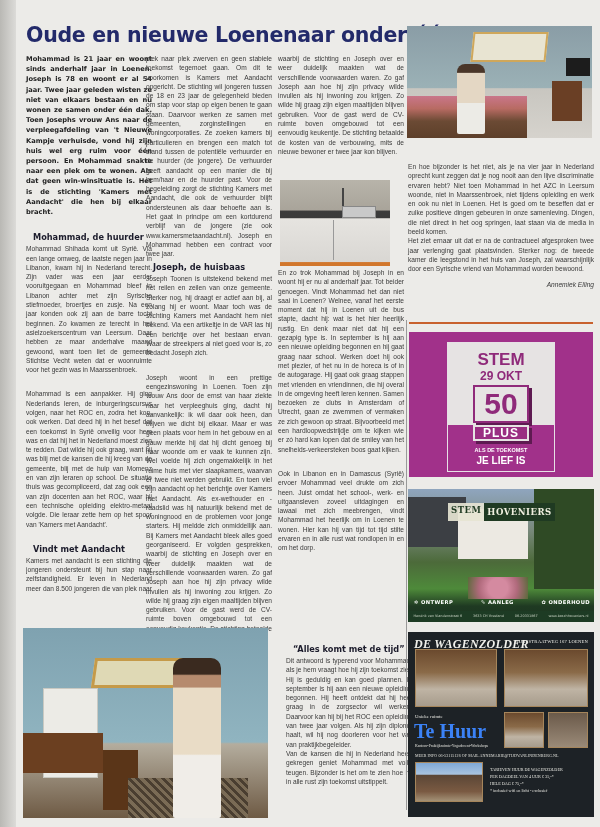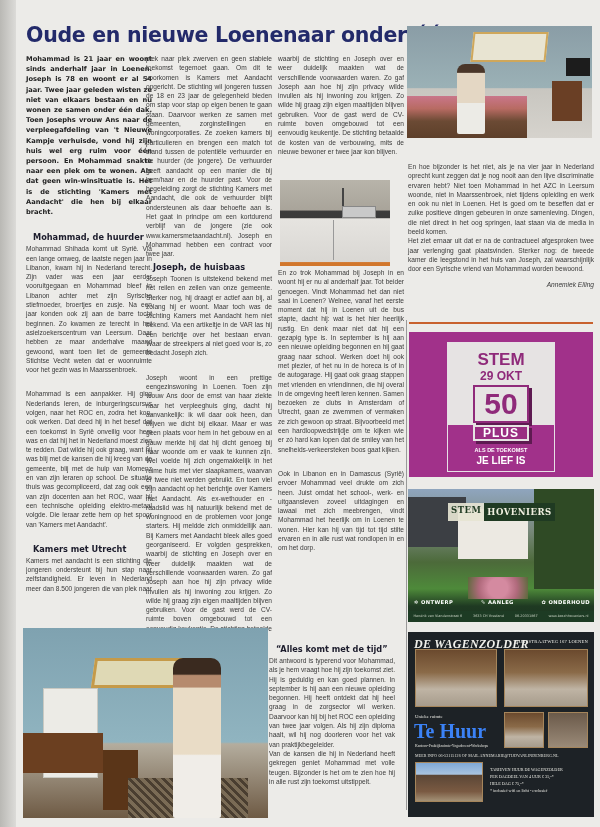--- a/index.html
+++ b/index.html
@@ -14,21 +14,21 @@
   .headline { position: absolute; left: 10px; top: 23px; font-family: "DejaVu Sans", sans-serif; font-weight: bold; font-size: 20.5px; color: #232a6a; letter-spacing: -0.3px; white-space: nowrap; }
   .col { position: absolute; font-family: "Liberation Sans", sans-serif; font-size: 6.6px; line-height: 9.3px; color: #3a3a3a; text-align: justify; }
   .col p { margin-bottom: 15px; }
   .col p.tight { margin-bottom: 0; }
   .lead { font-family: "DejaVu Sans", sans-serif; font-weight: bold; font-size: 6.7px; line-height: 10.2px; color: #222; }
   .subhead { font-family: "DejaVu Sans", sans-serif; font-weight: bold; font-size: 8.2px; line-height: 10px; color: #1c1c2c; margin: 4px 7px 2px; }
   .c1 { left: 10px; top: 54px; width: 126px; }
   .c2 { left: 130px; top: 54px; width: 126px; }
   .c3 { left: 262px; top: 54px; width: 126px; }
   .c3b { left: 262px; top: 268px; width: 126px; }
-  .c3c { left: 253px; top: 640px; width: 126px; }
+  .c3c { left: 270px; top: 640px; width: 126px; }
   .c4 { left: 392px; top: 162px; width: 186px; }
   .byline { text-align: right; font-style: italic; margin-top: 6px; }
   .rule-orange { position: absolute; left: 393px; top: 322px; width: 184px; height: 2px; background: #c8612e; }
   .vrule { position: absolute; left: 390px; top: 320px; width: 1px; height: 490px; background: #999; }
   .photo { position: absolute; overflow: hidden; }
   .photo-kitchen { left: 264px; top: 180px; width: 110px; height: 86px; background: linear-gradient(180deg,#b8b4aa 0%, #a9a49a 35%, #3c3c3c 36%, #3a3a3a 44%, #e6e4e0 45%, #d9d7d3 95%, #d2772c 96%); }
   .photo-kitchen .sink { position: absolute; left: 62px; top: 26px; width: 34px; height: 12px; background: #c9c9c9; border: 1px solid #888; }
   .photo-kitchen .tap { position: absolute; left: 62px; top: 8px; width: 2px; height: 20px; background: #444; }
   .photo-kitchen .door { position: absolute; left: 53px; top: 40px; width: 1px; height: 40px; background: #999; }
   .photo-bedroom { left: 391px; top: 26px; width: 185px; height: 112px; background: linear-gradient(180deg,#8a9da6 0%, #9bb1b6 55%, #c8c6c0 56%, #d6d3cd 100%); }
@@ -87,21 +87,21 @@
 <div class="page">
 
 
   <h1 class="headline">Oude en nieuwe Loenenaar onder één dak</h1>
 
   <div class="col c1">
     <p class="lead">Mohammad is 21 jaar en woont sinds anderhalf jaar in Loenen. Joseph is 78 en woont er al 54 jaar. Twee jaar geleden wisten ze niet van elkaars bestaan en nu wonen ze samen onder één dak. Toen Josephs vrouw Ans naar de verpleegafdeling van 't Nieuwe Kampje verhuisde, vond hij zijn huis wel erg ruim voor één persoon. En Mohammad snakte naar een plek om te wonen. Als dat geen win-winsituatie is. Het is de stichting 'Kamers met Aandacht' die hen bij elkaar bracht.</p>
     <div class="subhead">Mohammad, de huurder</div>
     <p>Mohammad Shihada komt uit Syrië. Via een lange omweg, de laatste negen jaar in Libanon, kwam hij in Nederland terecht. Zijn vader was een jaar eerder vooruitgegaan en Mohammad bleef in Libanon achter met zijn Syrische stiefmoeder, broertjes en zusje. Na een jaar konden ook zij aan de barre tocht beginnen. Zo kwamen ze terecht in het asielzoekerscentrum van Leersum. Daar hebben ze maar anderhalve maand gewoond, want toen liet de gemeente Stichtse Vecht weten dat er woonruimte voor het gezin was in Maarssenbroek.</p>
     <p>Mohammad is een aanpakker. Hij ging Nederlands leren, de inburgeringscursus volgen, naar het ROC en, zodra het kon, ook werken. Dat deed hij in het besef dat een toekomst in Syrië onveilig voor hem was en dat hij het in Nederland moest zien te redden. Dat wilde hij ook graag, want hij was blij met de kansen die hij kreeg van de gemeente, blij met de hulp van Momenz en van zijn leraren op school. De situatie thuis was gecompliceerd, dat zag ook een van zijn docenten aan het ROC, waar hij een technische opleiding elektro-metaal volgde. Die leraar zette hem op het spoor van 'Kamers met Aandacht'.</p>
-    <div class="subhead">Kamers met Utrecht</div>
+    <div class="subhead">Vindt met Aandacht</div>
     <p class="tight" style="height:38px;overflow:hidden">Kamers met aandacht is een stichting die jongeren ondersteunt bij hun stap naar zelfstandigheid. Er leven in Nederland meer dan 8.500 jongeren die van plek naar plek zwerven en geen stabiele toekomst tegemoet gaan. Om dit te voorkomen is Kamers met Aandacht opgericht. De stichting wil jongeren tussen de 18 en 23 jaar de gelegenheid bieden om stap voor stap op eigen benen te gaan staan. Daarvoor werken ze samen met gemeenten, zorginstellingen en woningcorporaties. Ze zoeken kamers bij particulieren en brengen een match tot stand tussen de potentiële verhuurder en de huurder (de jongere). De verhuurder geeft aandacht op een manier die bij hem/haar en de huurder past. Voor de begeleiding zorgt de stichting Kamers met Aandacht, die ook de verhuurder blijft ondersteunen als daar behoefte aan is. Het gaat in principe om een kortdurend verblijf van de jongere (zie ook www.kamersmetaandacht.nl). Joseph en Mohammad hebben een contract voor twee jaar.</p>
   </div>
 
   <div class="col c2">
     <p style="height:204px;overflow:hidden;margin-bottom:4px">plek naar plek zwerven en geen stabiele toekomst tegemoet gaan. Om dit te voorkomen is Kamers met Aandacht opgericht. De stichting wil jongeren tussen de 18 en 23 jaar de gelegenheid bieden om stap voor stap op eigen benen te gaan staan. Daarvoor werken ze samen met gemeenten, zorginstellingen en woningcorporaties. Ze zoeken kamers bij particulieren en brengen een match tot stand tussen de potentiële verhuurder en de huurder (de jongere). De verhuurder geeft aandacht op een manier die bij hem/haar en de huurder past. Voor de begeleiding zorgt de stichting Kamers met Aandacht, die ook de verhuurder blijft ondersteunen als daar behoefte aan is. Het gaat in principe om een kortdurend verblijf van de jongere (zie ook www.kamersmetaandacht.nl). Joseph en Mohammad hebben een contract voor twee jaar.</p>
     <div class="subhead">Joseph, de huisbaas</div>
     <p>Joseph Toonen is uitstekend bekend met het reilen en zeilen van onze gemeente. Sterker nog, hij draagt er actief aan bij, al zolang hij er woont. Maar toch was de stichting Kamers met Aandacht hem niet bekend. Via een artikeltje in de VAR las hij een berichtje over het bestaan ervan. Waar de streekpers al niet goed voor is, zo bedacht Joseph zich.</p>
     <p style="height:260px;overflow:hidden">Joseph woont in een prettige eengezinswoning in Loenen. Toen zijn vrouw Ans door de ernst van haar ziekte naar het verpleeghuis ging, dacht hij aanvankelijk: ik wil daar ook heen, dan blijven we dicht bij elkaar. Maar er was geen plaats voor hem in het gebouw en al gauw merkte hij dat hij dicht genoeg bij haar woonde om er vaak te kunnen zijn. Wel voelde hij zich ongemakkelijk in het ruime huis met vier slaapkamers, waarvan er twee niet werden gebruikt. En toen viel zijn aandacht op het berichtje over Kamers met Aandacht. Als ex-wethouder en -raadslid was hij natuurlijk bekend met de woningnood en de problemen voor jonge starters. Hij meldde zich onmiddellijk aan. Bij Kamers met Aandacht bleek alles goed georganiseerd. Er volgden gesprekken, waarbij de stichting en Joseph over en weer duidelijk maakten wat de verschillende voorwaarden waren. Zo gaf Joseph aan hoe hij zijn privacy wilde invullen als hij inwoning zou krijgen. Zo wilde hij graag zijn eigen maaltijden blijven gebruiken. Voor de gast werd de CV-ruimte boven omgebouwd tot een eenvoudig keukentje. De stichting betaalde de kosten van de verbouwing, mits de nieuwe bewoner er twee jaar kon blijven.</p>
   </div>
 

